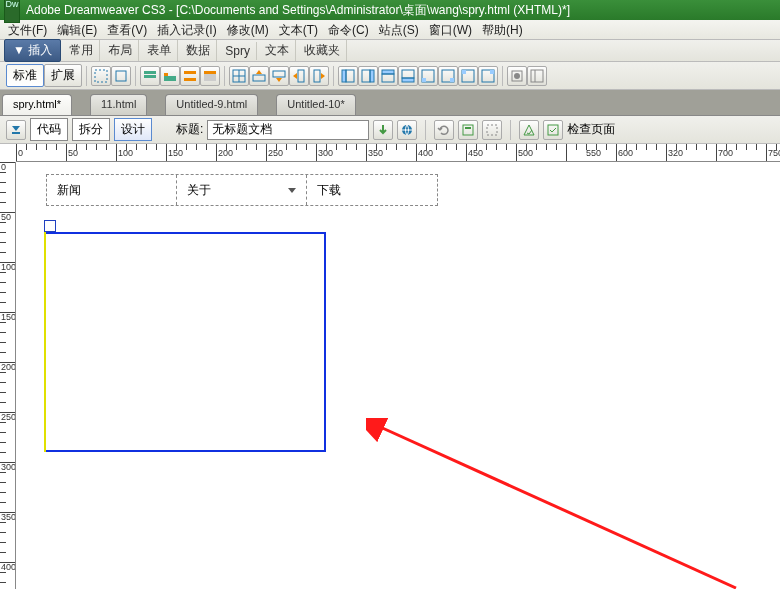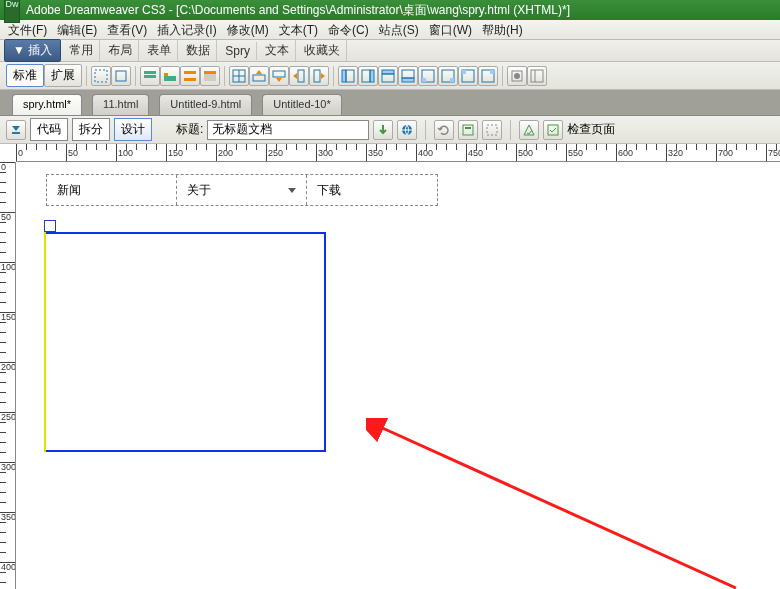--- a/index.html
+++ b/index.html
@@ -10,21 +10,21 @@
 .menubar span{padding:0 4px;line-height:16px;color:#222}
 .insertbar{background:linear-gradient(#f0f0ec,#e4e4dc);border-bottom:1px solid #bbb;height:22px;display:flex;align-items:center;padding:0 4px;gap:2px}
 .insertbar .tabbtn{background:linear-gradient(#5a7aa8,#3c5a84);color:#fff;padding:2px 8px;border-radius:2px;border:1px solid #2a4a74}
 .insertbar .tab{padding:2px 6px;color:#333;border-right:1px solid #c8c8c0}
 .toolbar2{background:linear-gradient(#f0f0ec,#e4e4dc);border-bottom:1px solid #bbb;height:28px;display:flex;align-items:center;padding:0 6px;}
 .divider{width:1px;height:20px;background:#bbb;margin:0 4px}
 .tbtn{width:20px;height:20px;border:1px solid #aaa;background:linear-gradient(#fefefe,#e0e0d8);border-radius:2px;display:flex;align-items:center;justify-content:center}
 .tbtn svg{width:14px;height:14px}
 .mode{background:linear-gradient(#fefefe,#e4e4dc);border:1px solid #aaa;padding:2px 6px;border-radius:2px}
 .mode.sel{background:linear-gradient(#f8f8f4,#fff);border-color:#5a8ad0}
-.doctabs{background:#a0a098;padding-top:4px;padding-left:12px;height:26px;display:flex;gap:8px;border-bottom:1px solid #888}
+.doctabs{background:#a0a098;padding-top:4px;padding-left:2px;height:26px;display:flex;gap:16px;border-bottom:1px solid #888}
 .doctab{background:linear-gradient(#e8e8e4,#d0d0c8);border:1px solid #888;border-bottom:none;border-radius:4px 4px 0 0;padding:3px 10px;margin-right:2px;color:#333;font-size:11px}
 .doctab.active{background:linear-gradient(#fdfdfb,#f0f0ec);color:#000}
 .docbar{background:linear-gradient(#f0f0ec,#e4e4dc);border-bottom:1px solid #bbb;height:28px;display:flex;align-items:center;padding:0 6px;gap:4px}
 .docbar .view{background:#fff;border:1px solid #888;padding:2px 6px}
 .docbar .view.sel{background:linear-gradient(#fefefe,#e0e8f8);border-color:#5a8ad0}
 input[type=text]{border:1px solid #888;padding:2px 4px;height:20px}
 .ruler-h{background:#fff;border-bottom:1px solid #888;height:18px;position:relative;margin-left:16px;overflow:hidden}
 .ruler-v{background:#fff;border-right:1px solid #888;width:16px;position:absolute;left:0;top:0;bottom:0;overflow:hidden}
 .tick-h{position:absolute;top:0;border-left:1px solid #444;height:6px}
 .tick-h.big{height:18px}
@@ -334,21 +334,21 @@
       <div class="tick-h" style="left: 470px;"></div>
       <div class="tick-h" style="left: 480px;"></div>
       <div class="tick-h" style="left: 490px;"></div>
       <div class="tick-h big" style="left: 500px;"></div>
       <div class="ticklabel-h" style="left: 500px;">500</div>
       <div class="tick-h" style="left: 510px;"></div>
       <div class="tick-h" style="left: 520px;"></div>
       <div class="tick-h" style="left: 530px;"></div>
       <div class="tick-h" style="left: 540px;"></div>
       <div class="tick-h big" style="left: 550px;"></div>
-      <div class="ticklabel-h" style="left: 550px;">550</div>
+      <div class="ticklabel-h" style="left: 568px;">550</div>
       <div class="tick-h" style="left: 560px;"></div>
       <div class="tick-h" style="left: 570px;"></div>
       <div class="tick-h" style="left: 580px;"></div>
       <div class="tick-h" style="left: 590px;"></div>
       <div class="tick-h big" style="left: 600px;"></div>
       <div class="ticklabel-h" style="left: 600px;">600</div>
       <div class="tick-h" style="left: 610px;"></div>
       <div class="tick-h" style="left: 620px;"></div>
       <div class="tick-h" style="left: 630px;"></div>
       <div class="tick-h" style="left: 640px;"></div>

